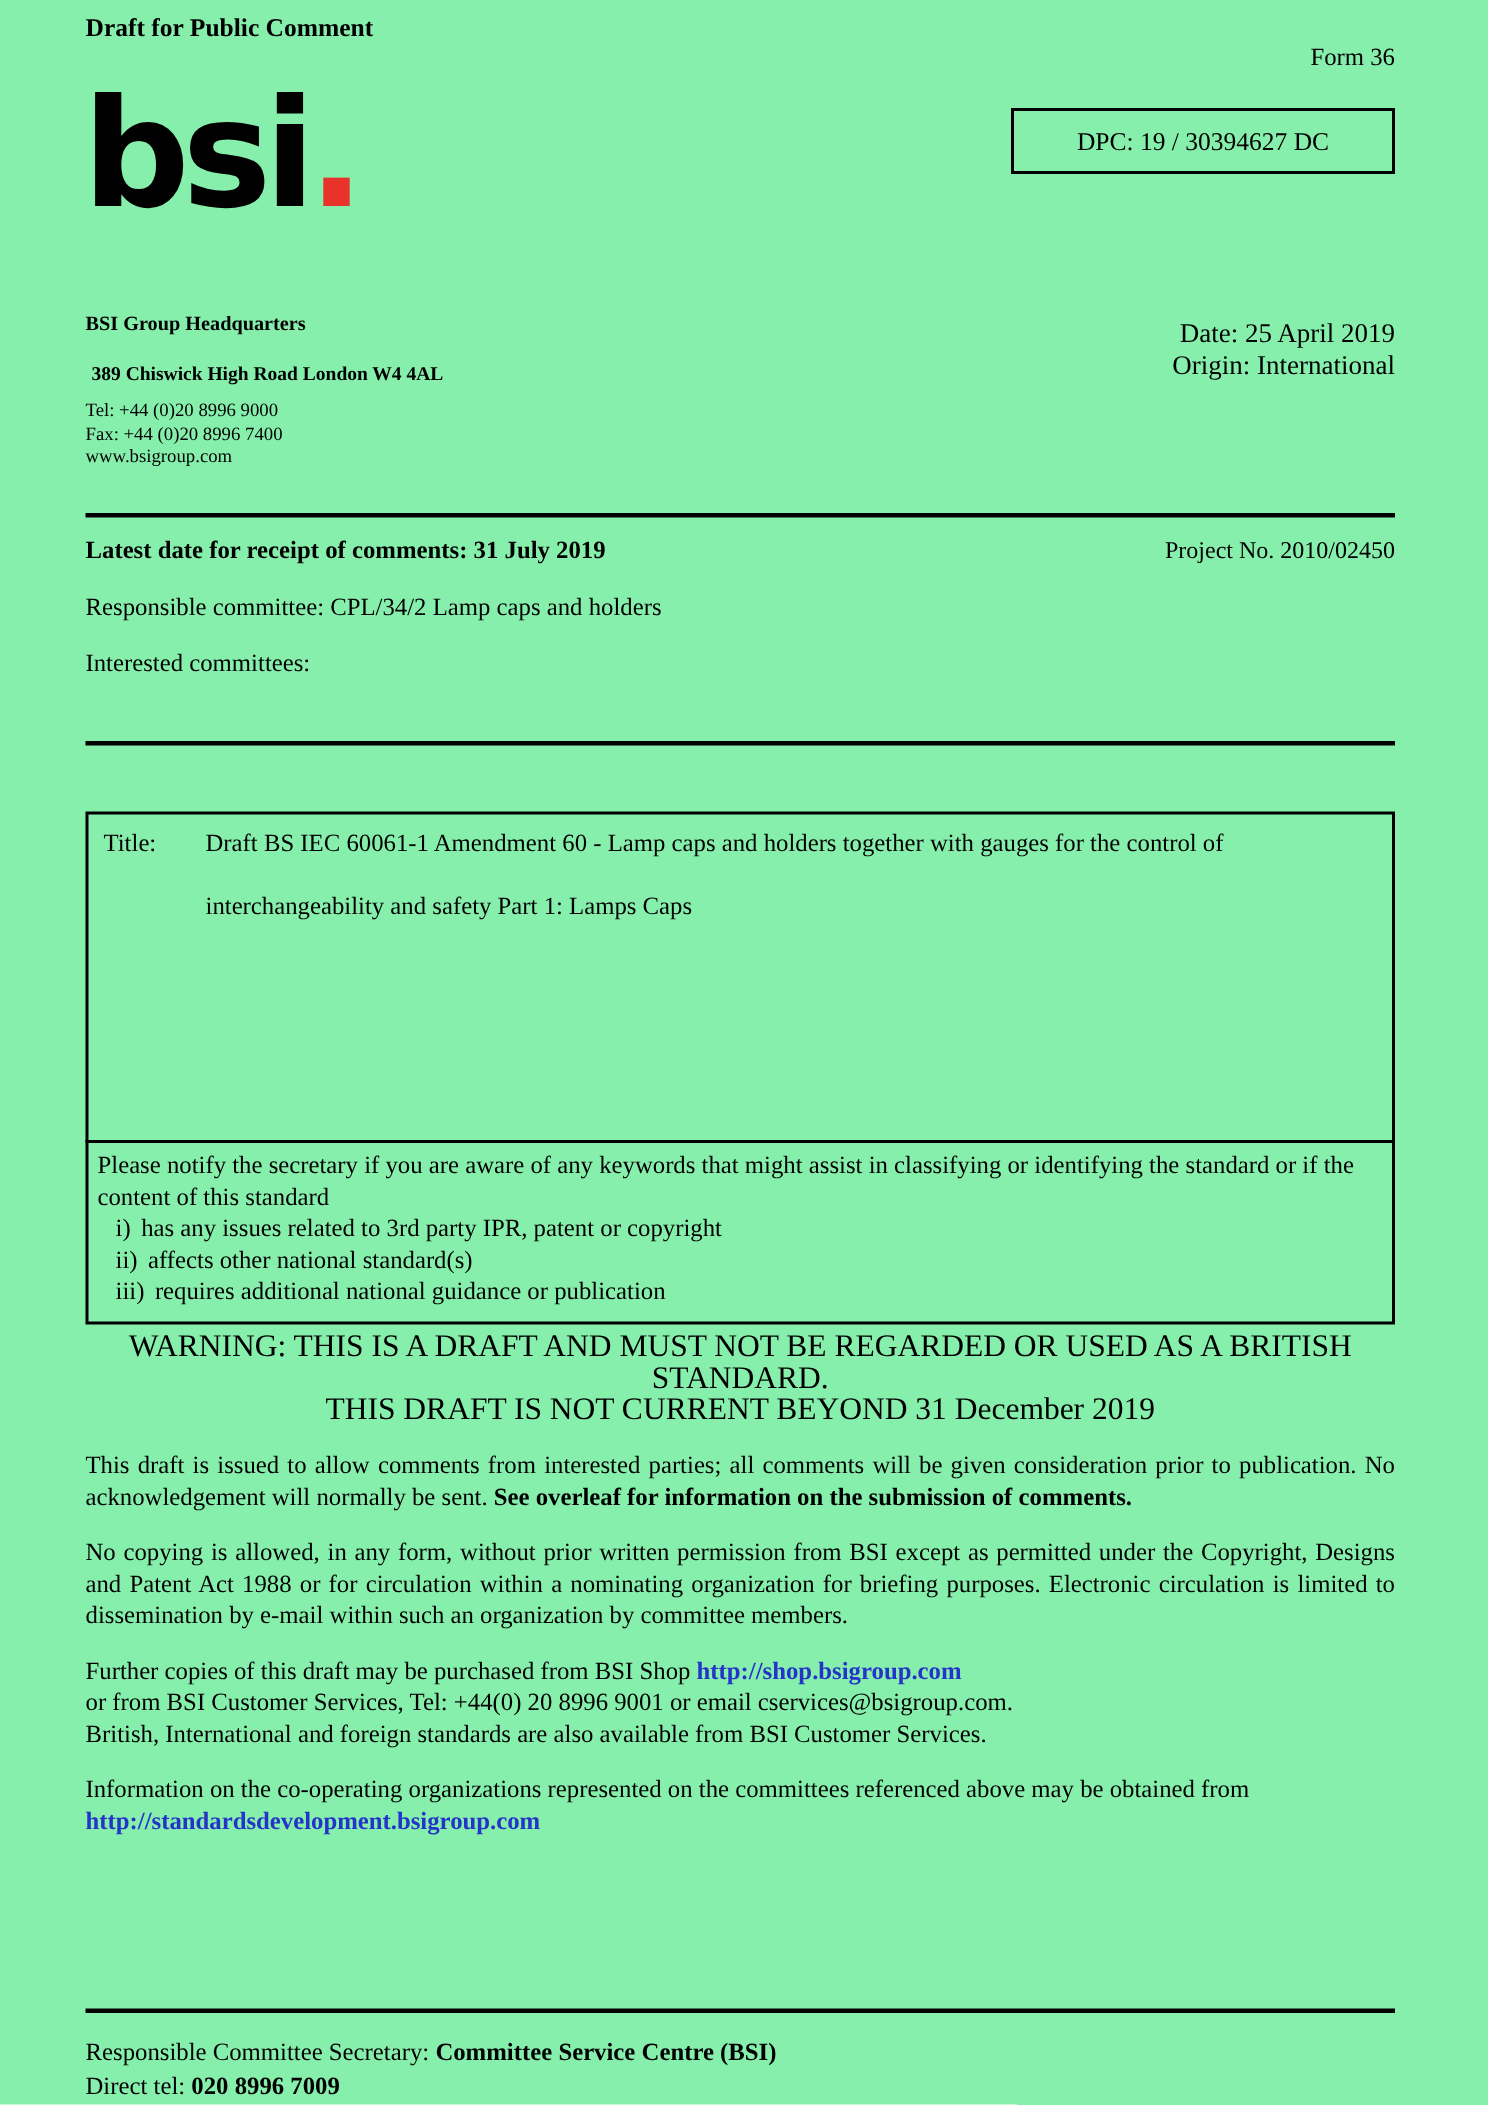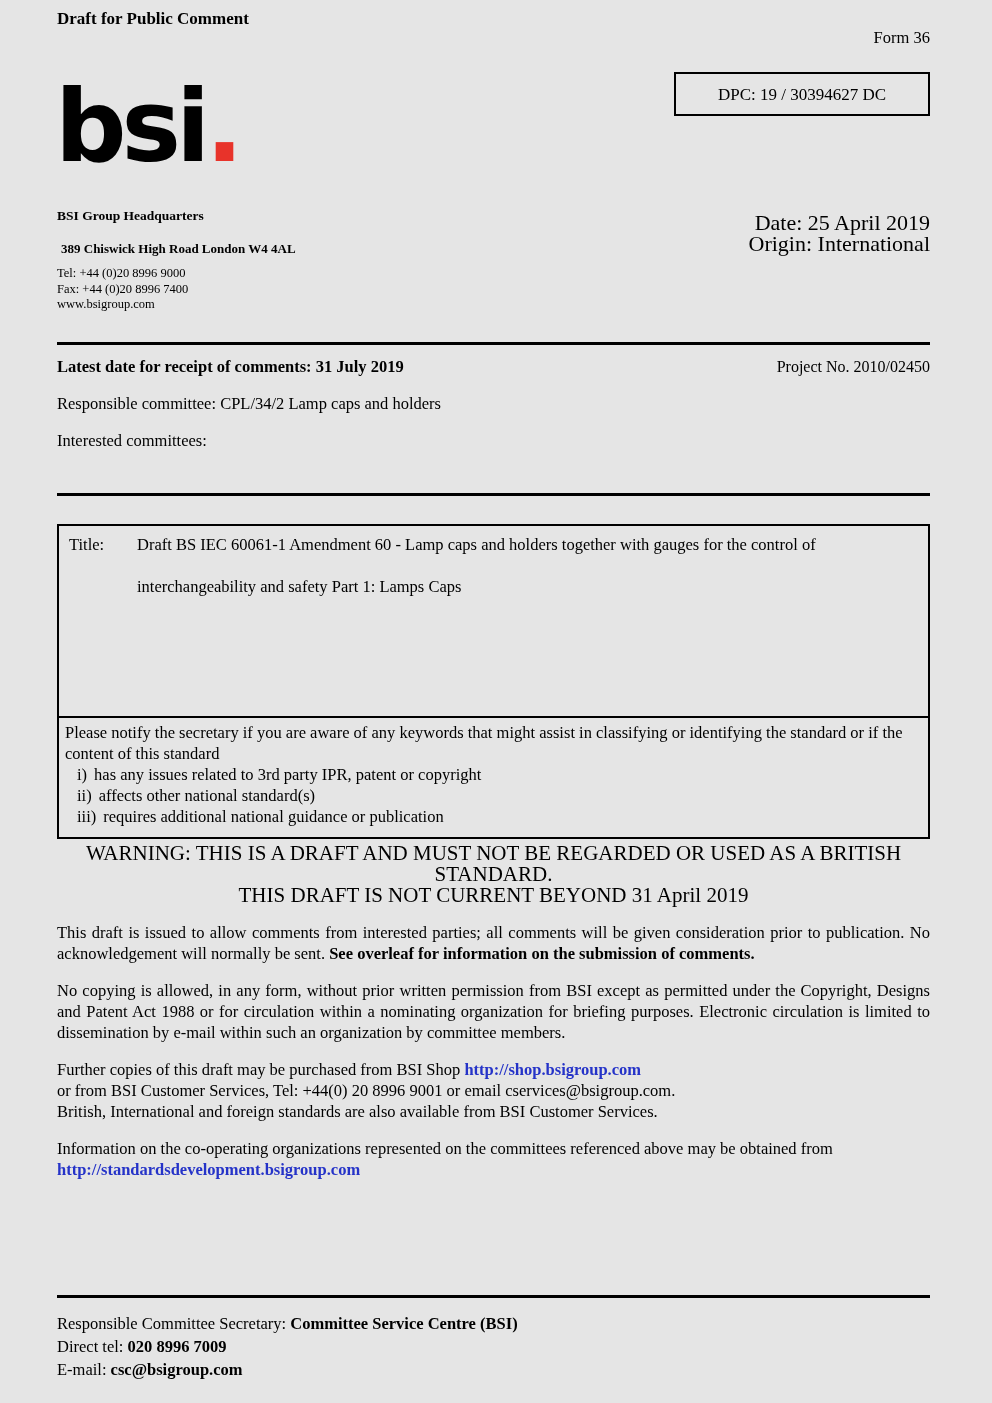--- a/index.html
+++ b/index.html
@@ -6,21 +6,21 @@
   html, body { background: #ffffff; }
   body {
     font-family: "Liberation Serif", serif;
     color: #000;
     -webkit-font-smoothing: antialiased;
   }
   .page {
     position: relative;
     width: 992px;
     height: 1403px;
-    background: #e5e5e5;
+    background: #86efac;
     padding: 0 62px 0 57px;
     overflow: hidden;
     font-size: 16.5px;
     line-height: 21px;
   }
 
   
   .header { position: relative; height: 342px; }
   .draft-label {
     position: absolute; left: 0; top: 8px;
@@ -31,21 +31,21 @@
     font-size: 16.5px;
   }
   .dpc-box {
     position: absolute; right: 0; top: 72px;
     width: 256px; height: 44px;
     border: 2px solid #000;
     display: flex; align-items: center; justify-content: center;
     font-size: 17px;
   }
   .logo {
-    position: absolute; left: -2px; top: 72px;
+    position: absolute; left: -2px; top: 48px;
     font-family: "DejaVu Sans", sans-serif;
     font-weight: bold;
     font-size: 100px;
     line-height: 110px;
     letter-spacing: -5px;
     color: #000;
     text-align: right;
   }
   .logo .dot { color: #e8332a; }
   .hq-label {
@@ -57,41 +57,41 @@
     font-size: 13px;
     font-weight: bold;
   }
   .contact {
     position: absolute; left: 0; top: 266px;
     font-size: 12.5px; line-height: 15.5px;
   }
   .date-origin {
     position: absolute; right: 0; top: 212px;
     text-align: right;
-    font-size: 22px; line-height: 21px;
+    font-size: 18px; line-height: 21px;
   }
 
   
   .thick-rule { height: 3px; background: #000; }
 
   
   .latest-row {
     margin-top: 11px;
     display: flex; justify-content: space-between; align-items: baseline;
   }
   .latest-date { font-weight: bold; font-size: 16.5px; }
   .project-no { font-size: 16px; }
   .meta-line { margin-top: 16px; }
   .rule-2 { margin-top: 42px; }
 
   
   .title-box {
-    margin-top: 28px;
+    margin-top: 44px;
     border: 2px solid #000;
-    height: 194px;
+    height: 221px;
     padding: 8px 10px;
     display: flex;
   }
   .title-label { width: 68px; flex: none; }
   .title-content { flex: 1; }
   .title-line2 { margin-top: 21px; }
   .kw-box {
     border: 2px solid #000;
     margin-top: -2px;
     padding: 4px 8px 10px 6px;
@@ -172,21 +172,21 @@
 
   <div class="kw-box">
     <div>Please notify the secretary if you are aware of any keywords that might assist in classifying or identifying the standard or if the content of this standard</div>
     <div class="kw-item"><span class="kw-num">i)</span><span>has any issues related to 3rd party IPR, patent or copyright</span></div>
     <div class="kw-item"><span class="kw-num">ii)</span><span>affects other national standard(s)</span></div>
     <div class="kw-item"><span class="kw-num">iii)</span><span>requires additional national guidance or publication</span></div>
   </div>
 
   <div class="warning">
     <div>WARNING: THIS IS A DRAFT AND MUST NOT BE REGARDED OR USED AS A BRITISH STANDARD.</div>
-    <div>THIS DRAFT IS NOT CURRENT BEYOND 31 April 2019</div>
+    <div>THIS DRAFT IS NOT CURRENT BEYOND 31 December 2019</div>
   </div>
 
   <div class="para"><span>This draft is issued to allow comments from interested parties; all comments will be given consideration prior to publication.  No acknowledgement will normally be sent. </span><span class="b">See overleaf for information on the submission of comments.</span></div>
 
   <div class="para">No copying is allowed, in any form, without prior written permission from BSI except as permitted under the Copyright, Designs and Patent Act 1988 or for circulation within a nominating organization for briefing purposes.  Electronic circulation is limited to dissemination by e-mail within such an organization by committee members.</div>
 
   <div class="para">
     <div><span>Further copies of this draft may be purchased from BSI Shop </span><a href="#" class="doc-link">http://shop.bsigroup.com</a></div>
     <div>or from BSI Customer Services, Tel: +44(0) 20 8996 9001 or email cservices@bsigroup.com.</div>
     <div>British, International and foreign standards are also available from BSI Customer Services.</div>

